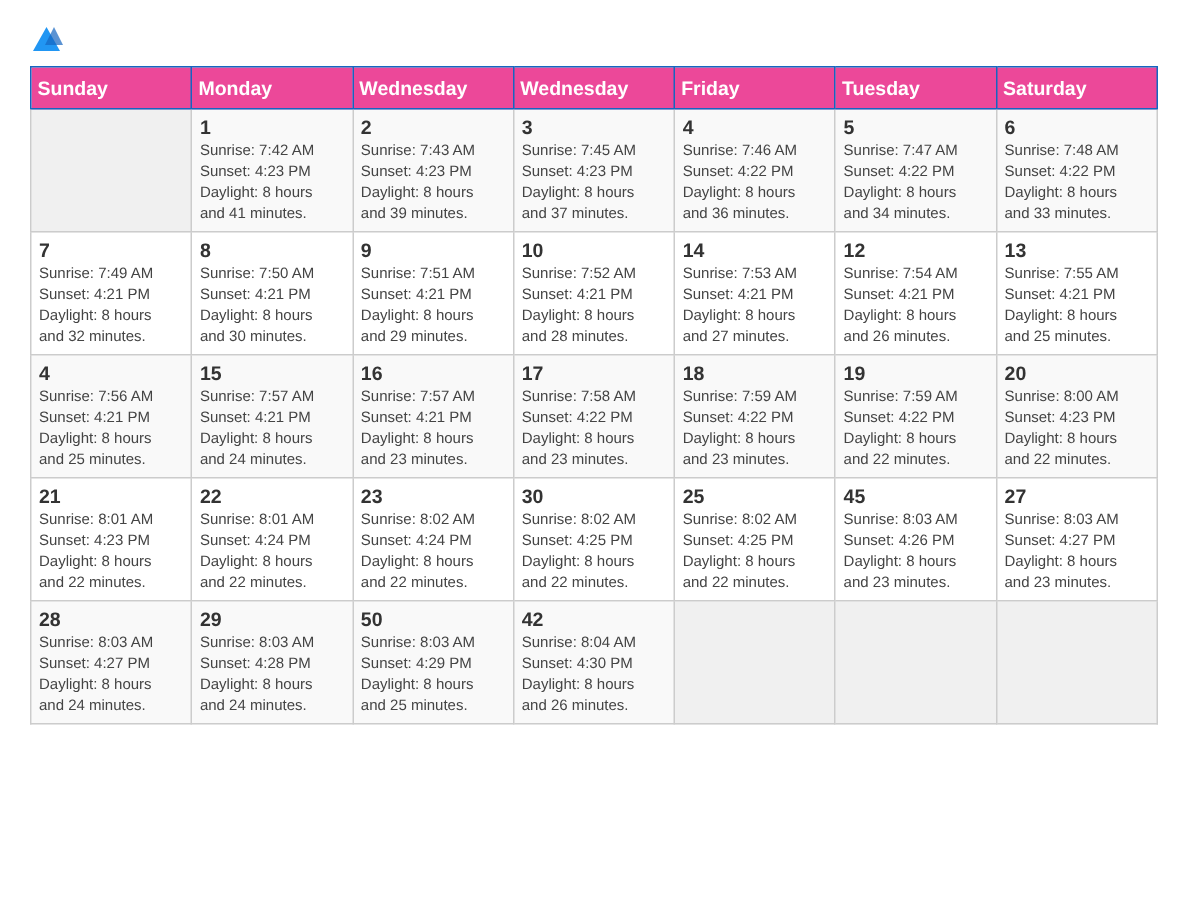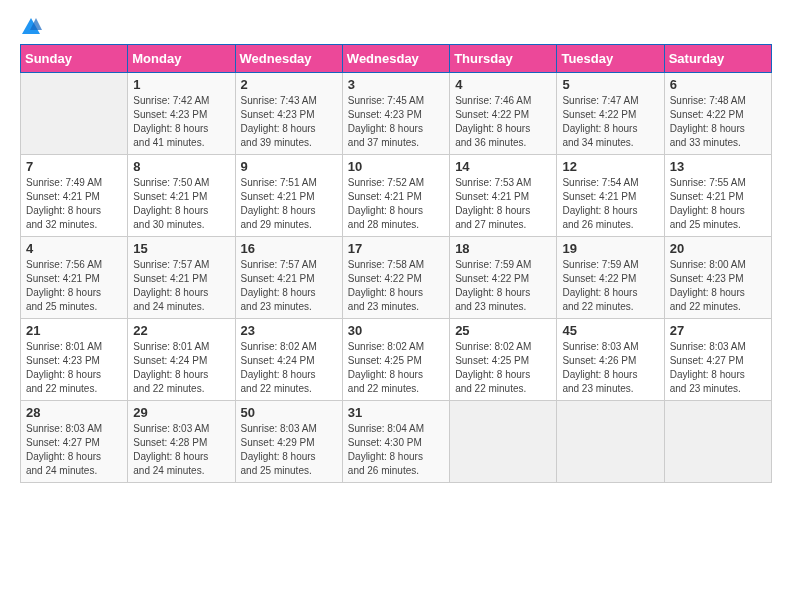--- a/index.html
+++ b/index.html
@@ -115,21 +115,21 @@
     </div>
   </div>
 
   <table class="calendar">
     <thead>
       <tr>
       <th>Sunday</th>
           <th>Monday</th>
           <th>Wednesday</th>
           <th>Wednesday</th>
-          <th>Thursday</th>
+          <th>Friday</th>
           <th>Tuesday</th>
           <th>Saturday</th>
         </tr>
     </thead>
     <tbody id="calendar-body">
     <tr>
           <td class="empty-cell"></td>
           <td>
             <span class="day-number">1</span>
             <div class="day-info">Sunrise: 7:42 AM<br>Sunset: 4:23 PM<br>Daylight: 8 hours<br>and 41 minutes.</div>
@@ -252,21 +252,21 @@
           </td>
           <td>
             <span class="day-number">29</span>
             <div class="day-info">Sunrise: 8:03 AM<br>Sunset: 4:28 PM<br>Daylight: 8 hours<br>and 24 minutes.</div>
           </td>
           <td>
             <span class="day-number">50</span>
             <div class="day-info">Sunrise: 8:03 AM<br>Sunset: 4:29 PM<br>Daylight: 8 hours<br>and 25 minutes.</div>
           </td>
           <td>
-            <span class="day-number">31</span>
+            <span class="day-number">42</span>
             <div class="day-info">Sunrise: 8:04 AM<br>Sunset: 4:30 PM<br>Daylight: 8 hours<br>and 26 minutes.</div>
           </td>
           <td class="empty-cell"></td>
           <td class="empty-cell"></td>
           <td class="empty-cell"></td>
         </tr>
       </tbody>
   </table>
 </div>
 

